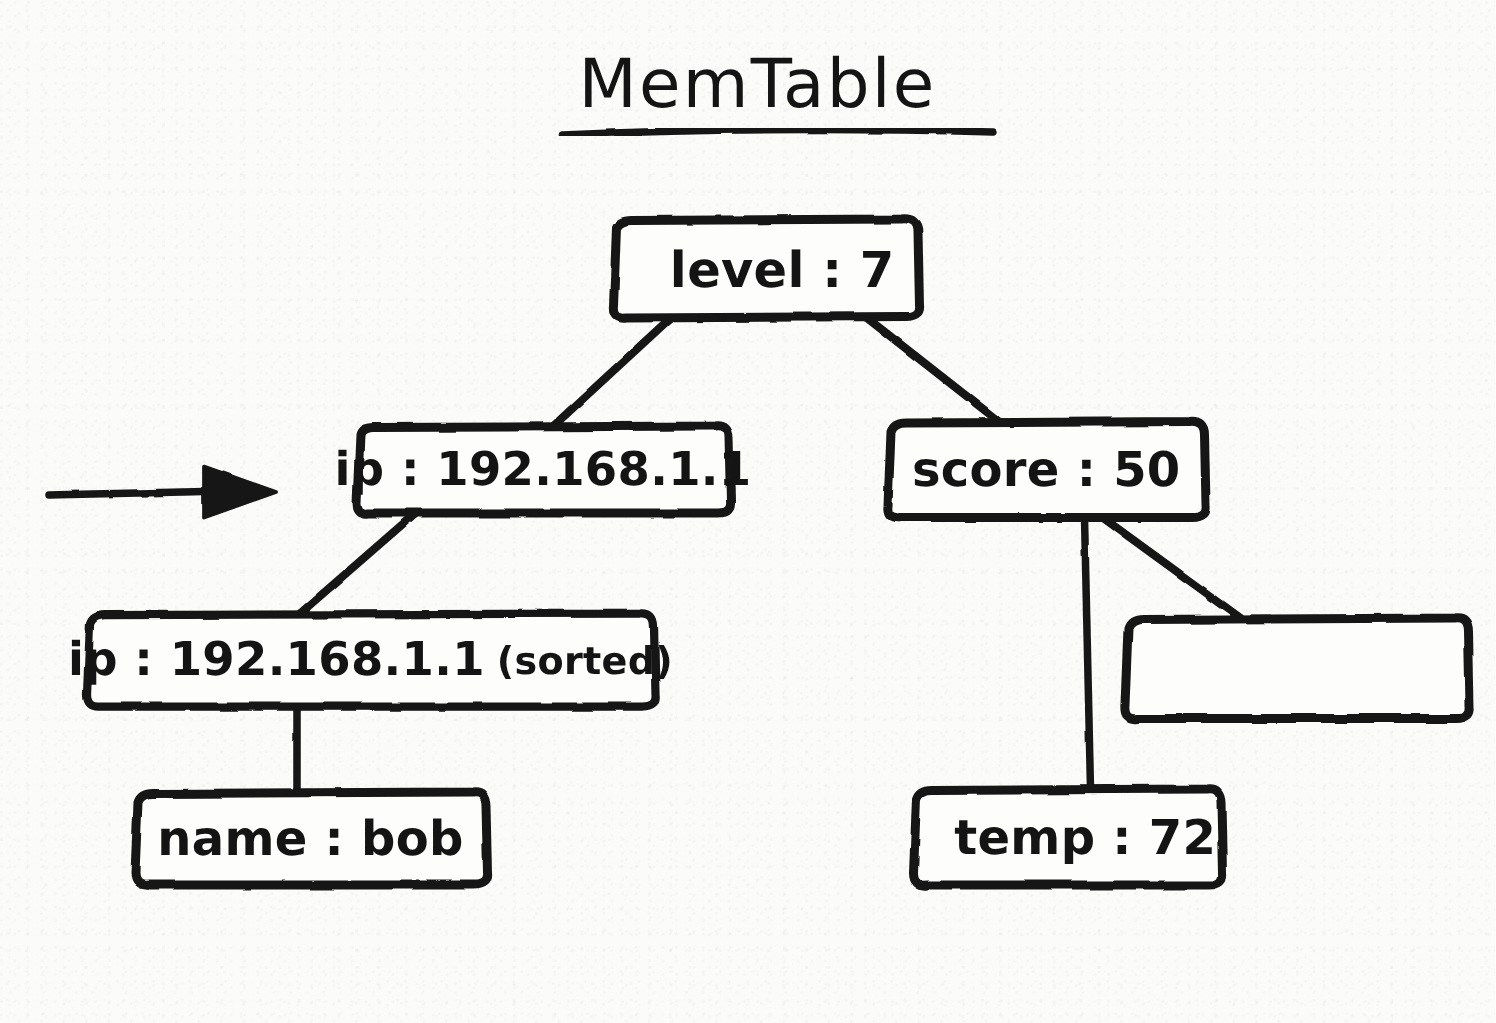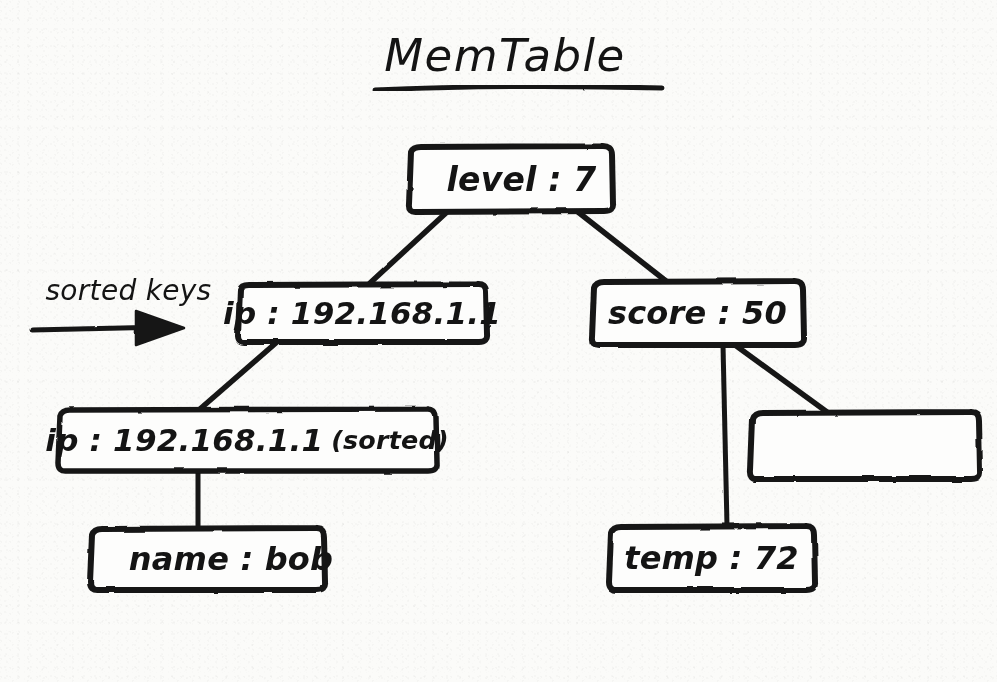--- a/index.html
+++ b/index.html
@@ -28,21 +28,20 @@
     position: absolute;
     inset: 0;
     width: 997px;
     height: 682px;
   }
   .node-label, .title-label, .annot-label {
     position: absolute;
     color: #141414;
     white-space: nowrap;
     font-family: "DejaVu Sans", sans-serif;
-    font-style: italic;
     font-weight: bold;
     letter-spacing: 0.2px;
     display: flex;
     align-items: center;
     justify-content: center;
     pointer-events: none;
   }
   .title-label {
     font-size: 45px;
     font-weight: normal;
@@ -101,43 +100,40 @@
     <g filter="url(#roughen2)">
       <path d="M 32 330 L 167 327" stroke="#161616" stroke-width="5" fill="none" stroke-linecap="round"></path>
       <path d="M 136 311 L 184 328 L 136 345 Z" fill="#161616" stroke="#161616" stroke-width="2.5" stroke-linejoin="round"></path>
     </g>
   </svg>
 
   <div class="title-label" style="left:340px; top:24px; width:330px; height:62px;">
     <span>MemTable</span>
   </div>
 
-  <div class="annot-label" style="left:26px; top:272px; width:205px; height:36px;">
-    <span>sorted keys</span>
-  </div>
 
   <div class="node-label" style="left:408px; top:146px; width:227px; height:66px; font-size:33px;">
     <span>level : 7</span>
   </div>
 
   <div class="node-label" style="left:237px; top:284px; width:250px; height:58px; font-size:31px;">
     <span>ip : 192.168.1.1</span>
   </div>
 
   <div class="node-label" style="left:591px; top:281px; width:213px; height:64px; font-size:32px;">
     <span>score : 50</span>
   </div>
 
   <div class="node-label" style="left:57px; top:409px; width:380px; height:62px; font-size:31px; gap:8px;">
     <span>ip : 192.168.1.1</span>
     <span class="sub">(sorted)</span>
   </div>
 
 
-  <div class="node-label" style="left:89px; top:528px; width:236px; height:62px; font-size:32px;padding-left:24px;">
+  <div class="node-label" style="left:89px; top:528px; width:236px; height:62px; font-size:32px;">
     <span>name : bob</span>
   </div>
 
-  <div class="node-label" style="left:608px; top:526px; width:207px; height:64px; font-size:32px;">
+  <div class="node-label" style="left:608px; top:526px; width:207px; height:64px; font-size:32px;padding-left:12px;">
     <span>temp : 72</span>
   </div>
 
 </div>
 
 </body></html>

